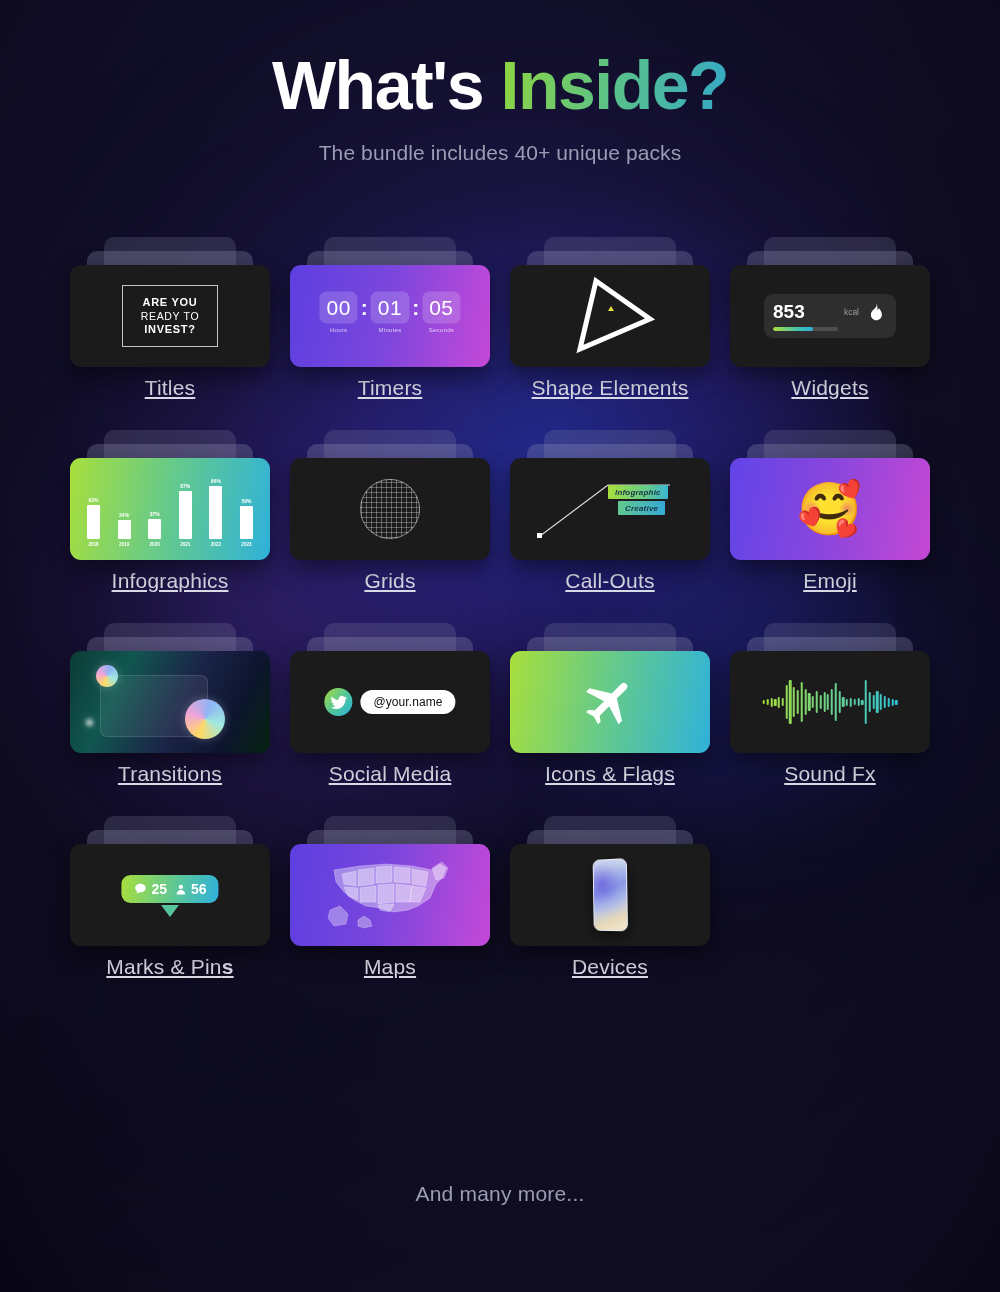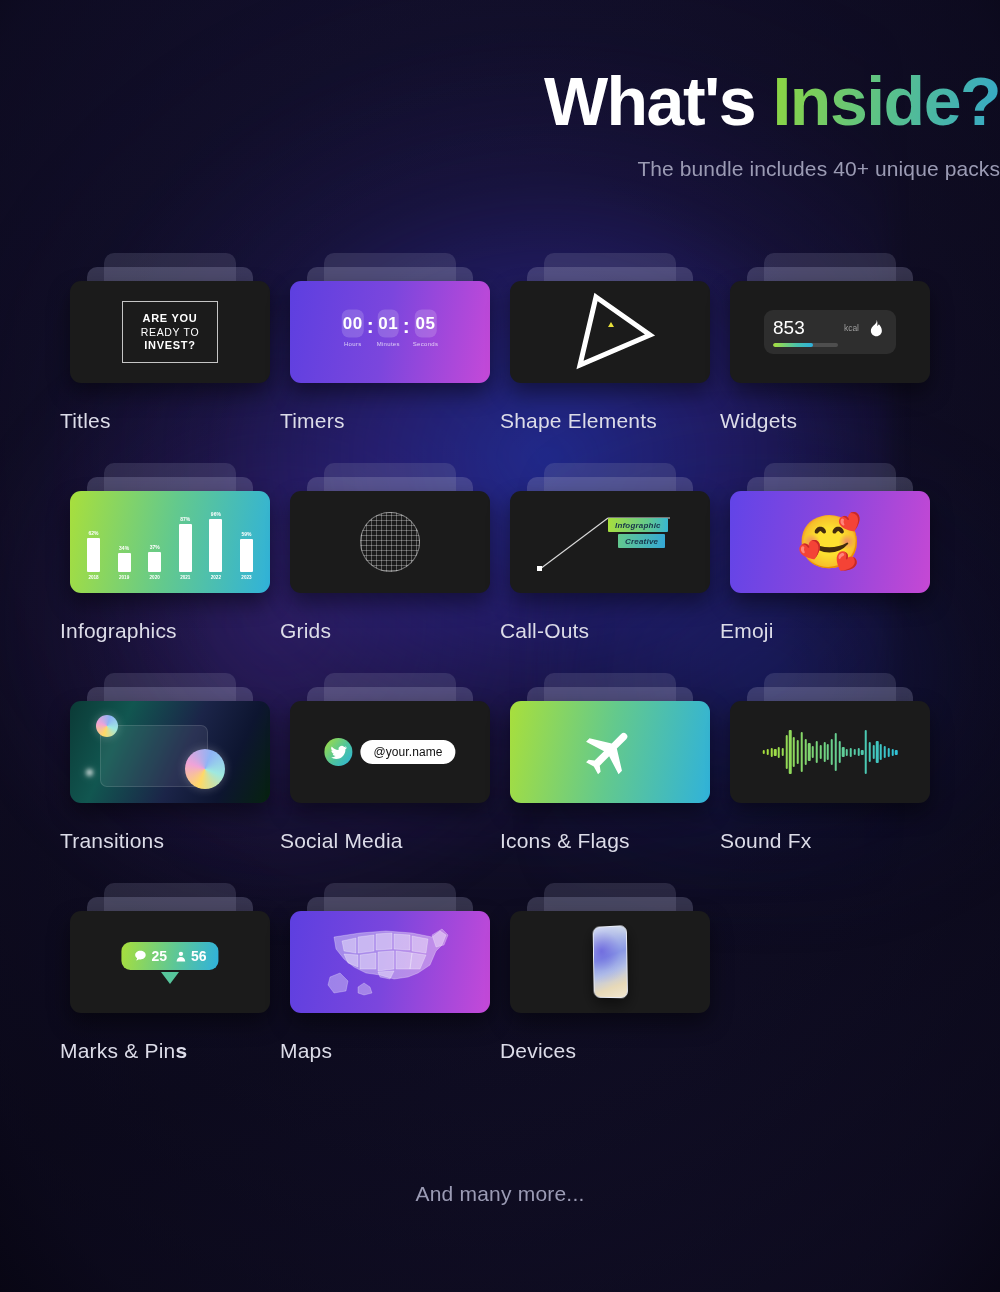--- a/index.html
+++ b/index.html
@@ -57,21 +57,21 @@
     filter: blur(16px);
   }
   #bg-vignette {
     position: absolute; inset: 0;
     background: radial-gradient(ellipse at 50% 45%, rgba(0,0,0,0) 40%, rgba(8,6,20,0.55) 88%, rgba(6,4,16,0.8) 100%);
   }
 
   
   #page { position: relative; z-index: 5; width: 1000px; height: 1292px; }
 
-  #header { text-align: right; padding-top: 66px; }
+  #header { text-align: center; padding-top: 50px; }
 
   #main-title {
     font-size: 68px;
     font-weight: 700;
     letter-spacing: -1.5px;
     line-height: 1.05;
   }
   #main-title .tw { color: #ffffff; }
   #main-title .tg {
     background-image: linear-gradient(100deg, #8fd63f 0%, #58c08c 52%, #35a8c9 100%);
@@ -124,26 +124,27 @@
     position: absolute;
     left: 0; top: 28px;
     width: 200px; height: 102px;
     border-radius: 11px;
     overflow: hidden;
     box-shadow: 0 10px 22px rgba(0,0,0,0.45);
     background: #1c1c1c;
   }
 
   .label {
-    margin-top: 26px;
-    text-align: left;
+    margin-top: 9px;
+    text-align: center;
     font-size: 21px;
     color: #dcdce8;
     font-weight: 400;
     letter-spacing: 0.2px;
+    text-decoration: underline;
   }
   .label .bold-s { font-weight: 700; }
 
   
   .f-dark   { background: #1b1b1b; }
   .f-timer  { background: linear-gradient(100deg, #5d3fe0 0%, #7b46dd 48%, #c549d8 100%); }
   .f-greencyan { background: linear-gradient(100deg, #a8df3c 0%, #63c98d 50%, #30b2da 100%); }
   .f-purple { background: linear-gradient(100deg, #6144e8 0%, #8b46dd 50%, #c648d4 100%); }
   .f-bgpack { background: linear-gradient(115deg, #0b3a36 0%, #115650 26%, #1b2448 56%, #0d1530 78%, #06220f 100%); }
 
@@ -164,44 +165,44 @@
   
   .timer-row {
     position: absolute; left: 50%; top: 46%;
     transform: translate(-50%,-50%);
     display: flex; align-items: flex-start; gap: 1px;
   }
   .tunit { display: flex; flex-direction: column; align-items: center; }
   .tdigits {
     background: rgba(255,255,255,0.17);
     border-radius: 7px;
-    padding: 4px 1px;
+    padding: 4px 7px;
     color: #fff;
-    font-size: 17px;
-    font-weight: 700;
+    font-size: 21px;
+    font-weight: 400;
     letter-spacing: 0.5px;
   }
   .tname { margin-top: 3px; font-size: 6px; color: rgba(255,255,255,0.72); letter-spacing: 0.3px; }
   .tcolon { color: #fff; font-size: 21px; font-weight: 700; padding: 4px 2px 0 2px; }
 
   
   .shape-wrap { position: absolute; inset: 0; display: flex; align-items: center; justify-content: center; }
 
   
   .widget-pill {
     position: absolute; left: 50%; top: 50%;
     transform: translate(-50%,-50%);
     width: 132px; height: 44px;
     background: #2e2e2e;
     border-radius: 9px;
     display: flex; align-items: center;
     padding: 0 9px;
   }
   .widget-left { flex: 1; }
-  .widget-num { color: #fff; font-size: 19px; font-weight: 400; line-height: 1; }
+  .widget-num { color: #fff; font-size: 19px; font-weight: 700; line-height: 1; }
   .widget-bar { margin-top: 6px; height: 3.5px; width: 100%; border-radius: 2px; background: #4e4e4e; overflow: hidden; }
   .widget-bar > i { display: block; height: 100%; width: 62%; border-radius: 2px; background: linear-gradient(90deg, #a8df3c 0%, #48c2ad 60%, #2db0dd 100%); }
   .widget-unit { color: #9d9d9d; font-size: 8.5px; margin: -8px 6px 0 6px; }
   .widget-flame { width: 22px; height: 22px; margin-top: -7px; }
 
   
   .chart { position: absolute; left: 16px; right: 16px; bottom: 13px; top: 16px; display: flex; align-items: flex-end; justify-content: space-between; }
   .chart .col { width: 15px; display: flex; flex-direction: column; align-items: center; justify-content: flex-end; height: 100%; }
   .chart .pct { font-size: 5px; color: #fff; font-weight: 700; margin-bottom: 2px; }
   .chart .bar { width: 13px; background: #fff; border-radius: 1px; }

